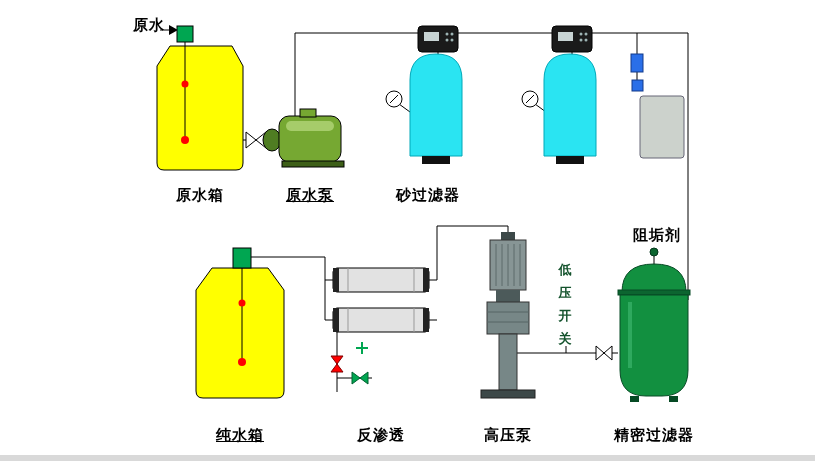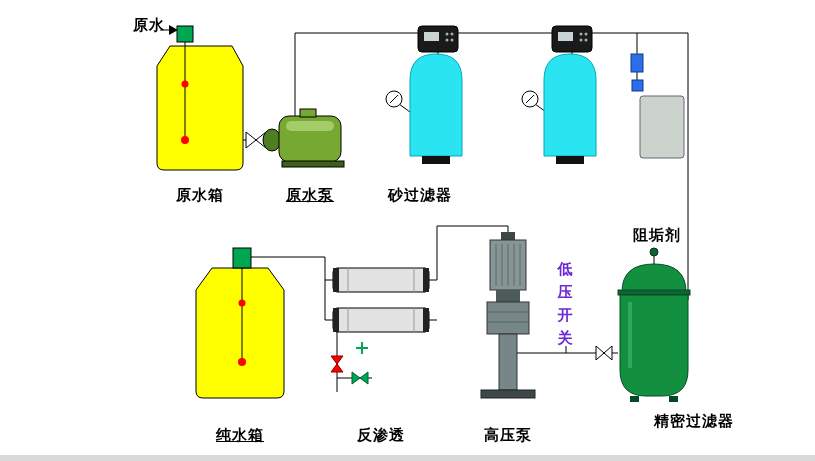--- a/index.html
+++ b/index.html
@@ -16,22 +16,22 @@
     font-weight:700;
     font-size:15px;
     color:#000;
     text-align:center;
     letter-spacing:1px;
     white-space:nowrap;
   }
   .lbl-v{
     position:absolute;
     font-weight:700;
-    font-size:15px;
-    color:#6d28d9;
+    font-size:13px;
+    color:#14532d;
     width:18px;
     line-height:23px;
     text-align:center;
     word-break:break-all;
     white-space:normal;
     letter-spacing:0;
   }
   .bottom-strip{
     position:absolute;
     left:0;bottom:0;width:100%;height:6px;
@@ -176,22 +176,22 @@
       <path d="M620 295 H688 V370 Q688 396 662 396 H646 Q620 396 620 370 Z" fill="var(--precision-green,#129040)" stroke="#064a24"></path>
       <path d="M630 302 V368" stroke="#3bb46c" stroke-width="4" opacity="0.7"></path>
       <rect x="630" y="396" width="9" height="6" fill="#064a24"></rect>
       <rect x="669" y="396" width="9" height="6" fill="#064a24"></rect>
     </g>
   </svg>
 
   <div class="lbl" style="left:131px;top:16px;width:36px;">原水</div>
   <div class="lbl" style="left:166px;top:186px;width:68px;">原水箱</div>
   <div class="lbl" style="left:276px;top:186px;width:68px;text-decoration:underline;">原水泵</div>
-  <div class="lbl" style="left:380px;top:186px;width:80px;text-align:center;">砂过滤器</div>
+  <div class="lbl" style="left:388px;top:186px;width:80px;text-align:center;">砂过滤器</div>
   <div class="lbl" style="left:627px;top:186px;width:60px;margin-top:40px;">阻垢剂</div>
   <div class="lbl" style="left:206px;top:426px;width:68px;text-decoration:underline;">纯水箱</div>
   <div class="lbl" style="left:347px;top:426px;width:68px;">反渗透</div>
   <div class="lbl" style="left:474px;top:426px;width:68px;">高压泵</div>
-  <div class="lbl" style="left:608px;top:412px;width:92px;margin-left:40px;">精密过滤器</div>
+  <div class="lbl" style="left:608px;top:426px;width:92px;">精密过滤器</div>
   <div class="lbl-v" style="left:556px;top:258px;">低压开关</div>
 
   <div class="bottom-strip"></div>
 </div>
 
 </body></html>

